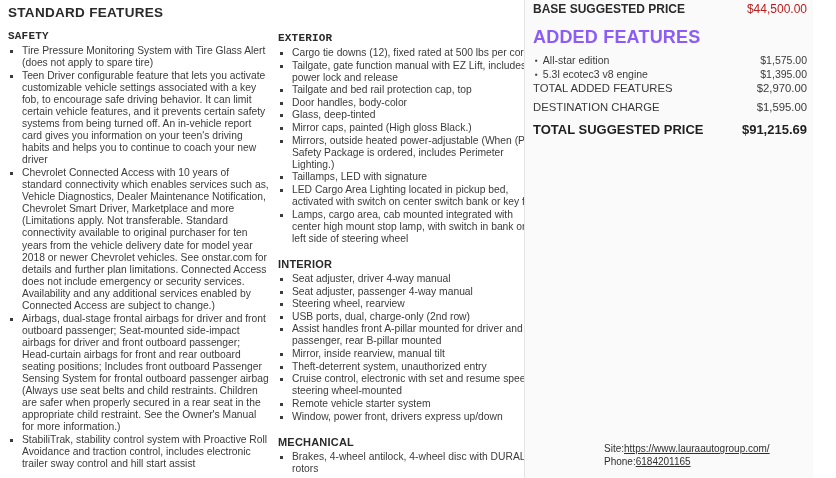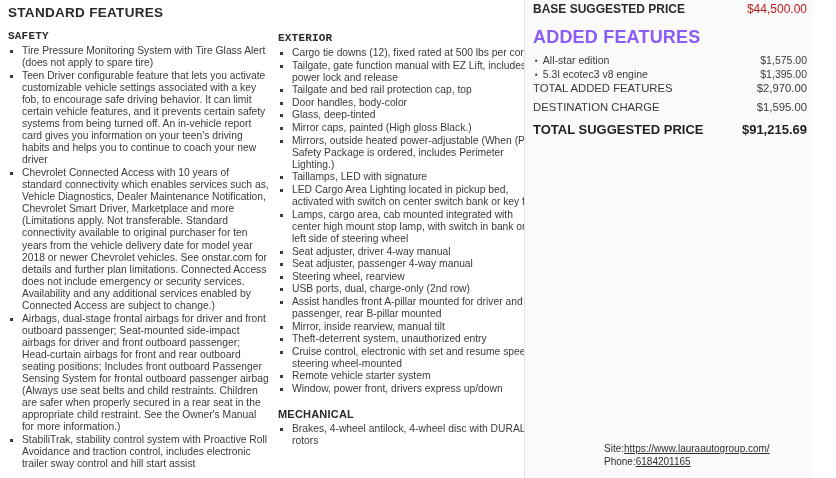--- a/index.html
+++ b/index.html
@@ -100,20 +100,21 @@
         <li class="feature-item">Tailgate, gate function manual with EZ Lift, includes power lock and release</li>
         <li class="feature-item">Tailgate and bed rail protection cap, top</li>
         <li class="feature-item">Door handles, body-color</li>
         <li class="feature-item">Glass, deep-tinted</li>
         <li class="feature-item">Mirror caps, painted (High gloss Black.)</li>
         <li class="feature-item">Mirrors, outside heated power-adjustable (When (PQB) Safety Package is ordered, includes Perimeter Lighting.)</li>
         <li class="feature-item">Taillamps, LED with signature</li>
         <li class="feature-item">LED Cargo Area Lighting located in pickup bed, activated with switch on center switch bank or key fob</li>
         <li class="feature-item">Lamps, cargo area, cab mounted integrated with center high mount stop lamp, with switch in bank on left side of steering wheel</li>
       </ul>
+      <div class="section-heading">INTERIOR</div>
       <ul class="feature-list">
         <li class="feature-item">Seat adjuster, driver 4-way manual</li>
         <li class="feature-item">Seat adjuster, passenger 4-way manual</li>
         <li class="feature-item">Steering wheel, rearview</li>
         <li class="feature-item">USB ports, dual, charge-only (2nd row)</li>
         <li class="feature-item">Assist handles front A-pillar mounted for driver and passenger, rear B-pillar mounted</li>
         <li class="feature-item">Mirror, inside rearview, manual tilt</li>
         <li class="feature-item">Theft-deterrent system, unauthorized entry</li>
         <li class="feature-item">Cruise control, electronic with set and resume speed, steering wheel-mounted</li>
         <li class="feature-item">Remote vehicle starter system</li>

